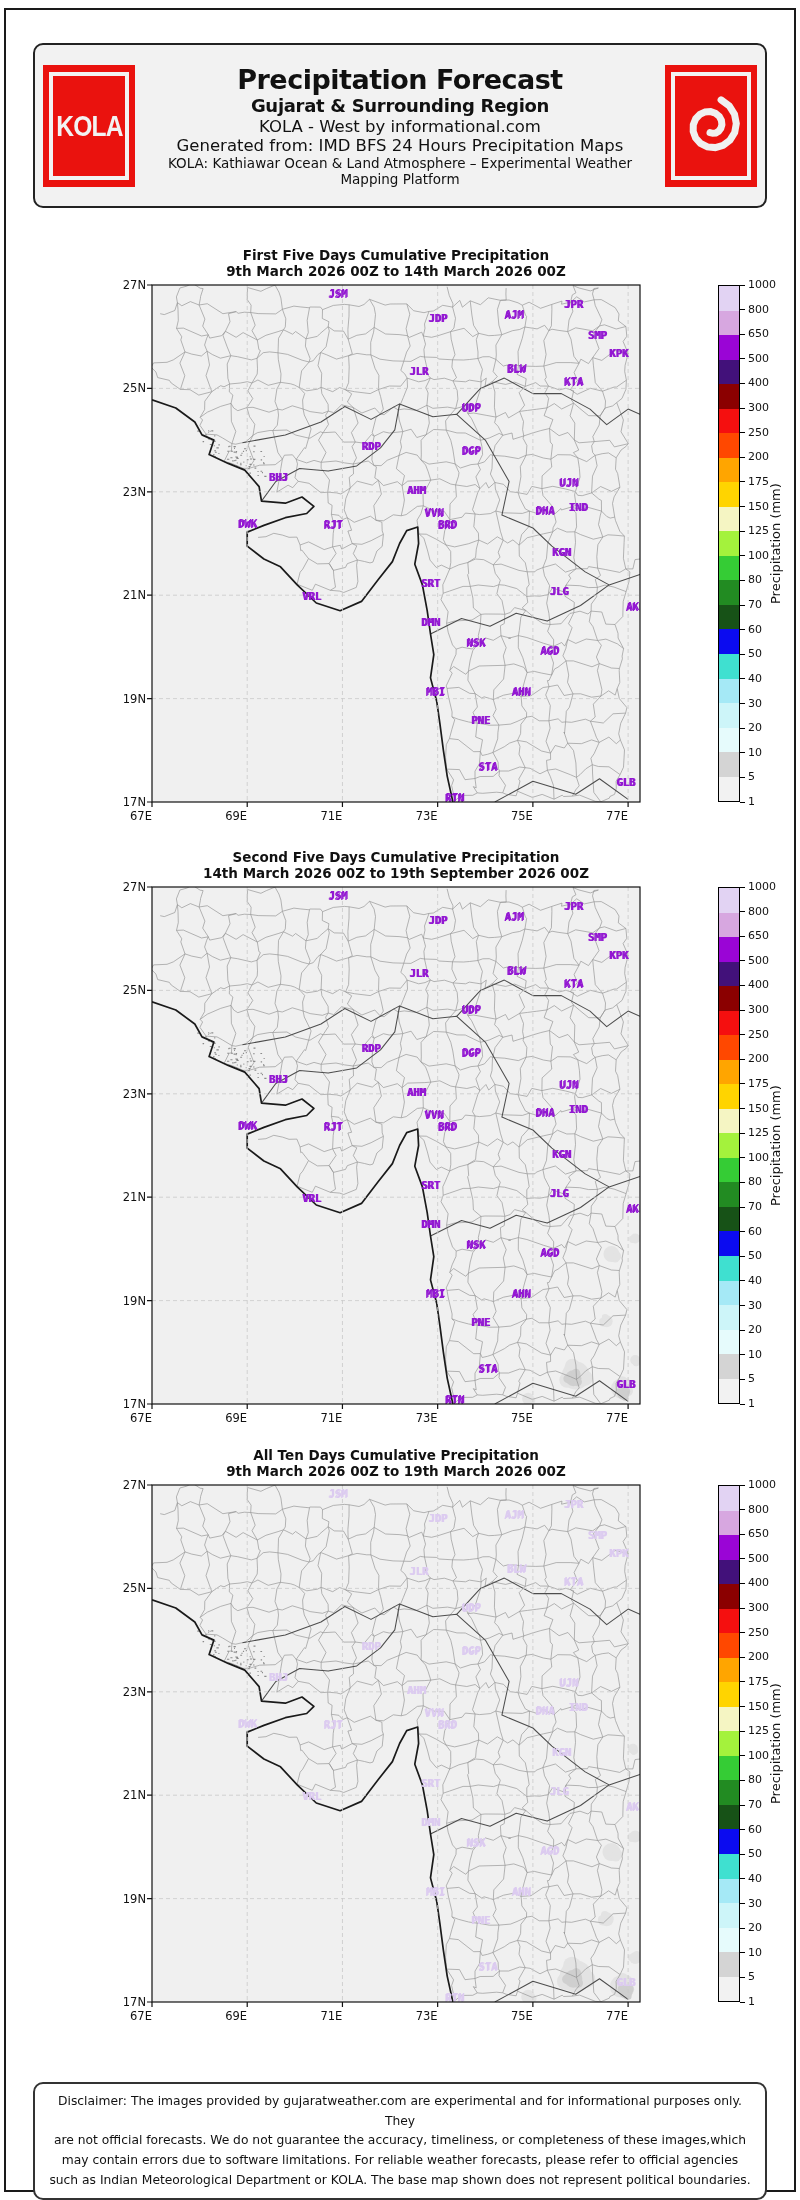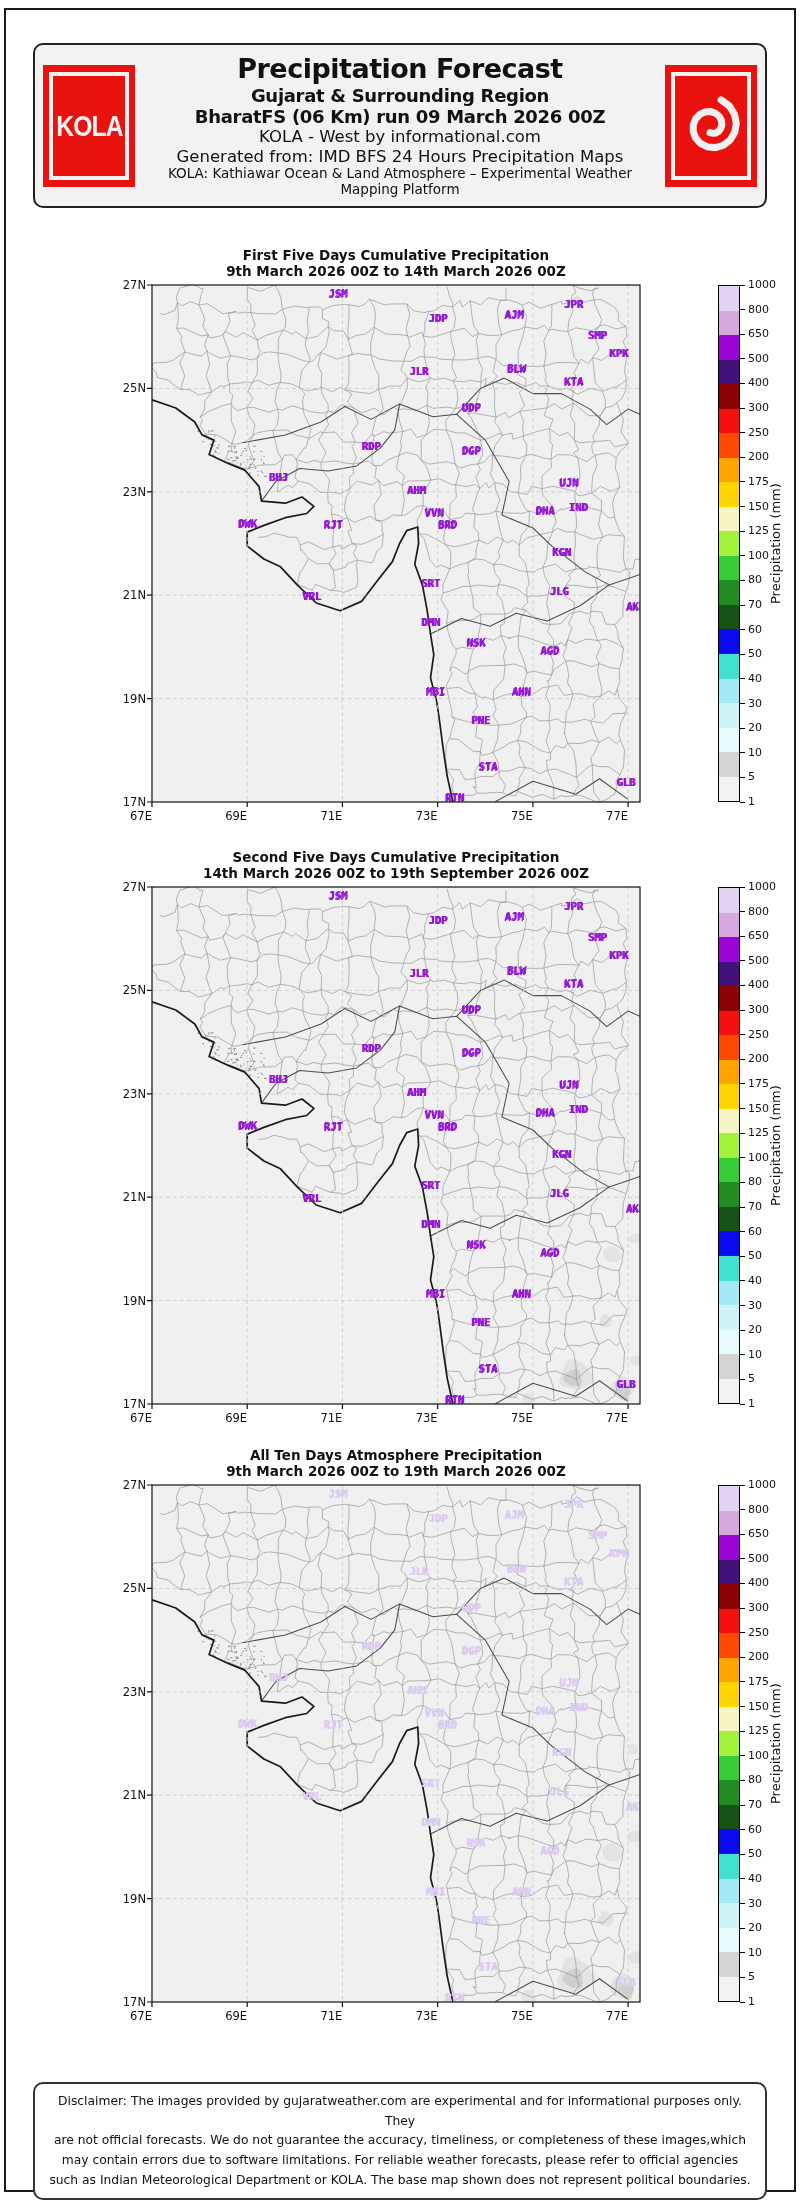--- a/index.html
+++ b/index.html
@@ -38,21 +38,20 @@
 
 <header class="header-box">
   <div class="logo">
     <div class="logo-inner">
       <span class="logo-text">KOLA</span>
     </div>
   </div>
   <div class="header-center">
     <div class="h-title">Precipitation Forecast</div>
     <div class="h-sub1">Gujarat &amp; Surrounding Region</div>
-    <div class="h-sub2">BharatFS (06 Km) run 09 March 2026 00Z</div>
     <div class="h-sub3">KOLA - West by informational.com</div>
     <div class="h-sub4">Generated from: IMD BFS 24 Hours Precipitation Maps</div>
     <div class="h-sub5">KOLA: Kathiawar Ocean &amp; Land Atmosphere – Experimental Weather Mapping Platform</div>
   </div>
   <div class="logo">
     <div class="logo-inner">
       <svg id="spiral-svg" width="64" height="88" viewBox="0 0 64 88">
           <path d="M42.1 17.9L50.3 23.9L55.5 32.2L57.3 41.6L55.7 50.6L51.0 58.2L44.2 63.4L36.3 65.6L28.4 64.9L21.5 61.4L16.6 56.0L14.2 49.4L14.3 42.7L16.7 36.8L20.9 32.4L26.2 29.9L31.6 29.6L36.5 31.3L40.3 34.4L42.4 38.4L42.9 42.7L41.8 46.4L39.6 49.3L36.7 51.0L33.7 51.3L31.0 50.6" fill="none" stroke="#f0f0f0" stroke-width="7" stroke-linecap="round"></path>
         </svg>
     </div>
@@ -446,21 +445,21 @@
     <div class="cbmark" style="top: 91.7381px;"></div>
     <span class="cbtick" style="top: 85.2381px;">650</span>
     <div class="cbmark" style="top: 67.119px;"></div>
     <span class="cbtick" style="top: 60.619px;">800</span>
     <div class="cbmark" style="top: 42.5px;"></div>
     <span class="cbtick" style="top: 36px;">1000</span>
   </section>
 
 <section class="panel p3">
   <div class="panel-title">
-    <div>All Ten Days Atmosphere Precipitation</div>
+    <div>All Ten Days Cumulative Precipitation</div>
     <div>9th March 2026 00Z to 19th March 2026 00Z</div>
   </div>
   <svg class="map-svg" width="488" height="517">
       <defs>
         <clipPath id="clip2">
           <rect x="0" y="0" width="488" height="517"></rect>
         </clipPath>
       </defs>
       <g clip-path="url(#clip2)">
         <rect x="0" y="0" width="488" height="517" fill="#f0f0f0"></rect>

